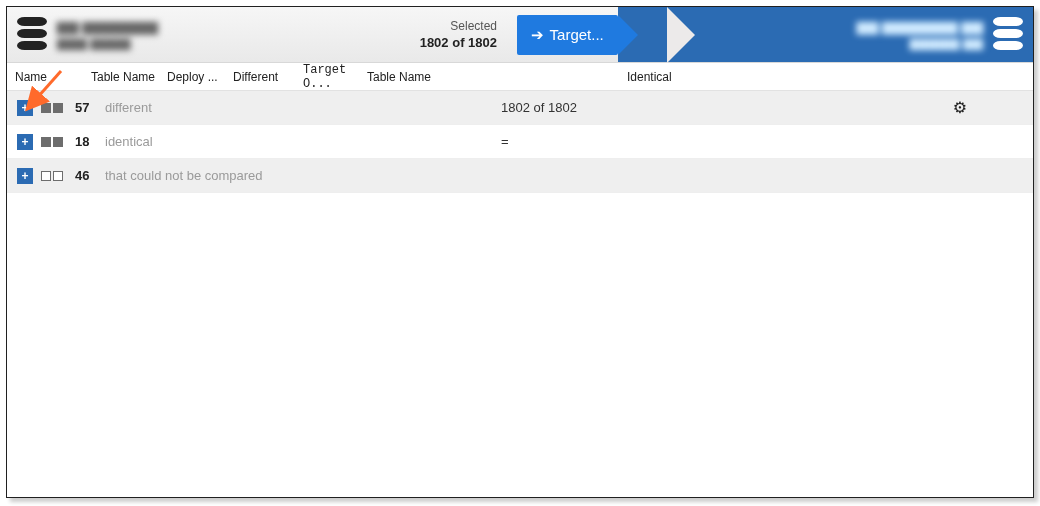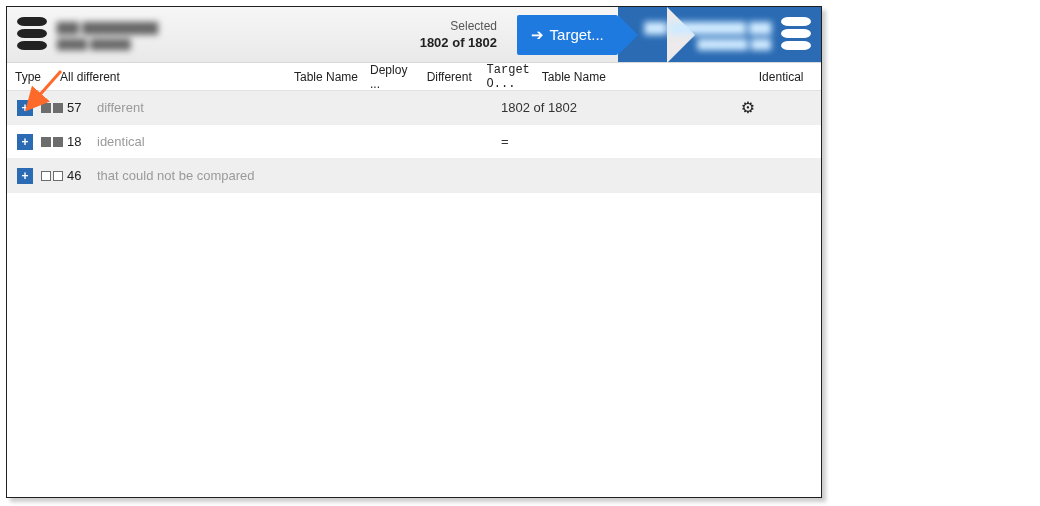--- a/index.html
+++ b/index.html
@@ -10,21 +10,21 @@
     background: #fff;
     width: 1040px;
     height: 506px;
     position: relative;
     overflow: hidden;
   }
   .frame {
     position: absolute;
     left: 6px;
     top: 6px;
-    width: 816px;
+    width: 1028px;
     height: 492px;
     border: 1px solid #202020;
     box-shadow: 4px 4px 4px rgba(0,0,0,0.2);
     background: #fff;
   }
 
   
   .header {
     display: flex;
     align-items: stretch;
@@ -159,21 +159,21 @@
   }
   .mini-squares { display:flex; gap:2px; margin-left:8px; }
   .mini-sq {
     width:10px;height:10px;
     background:#6d6d6d;
   }
   .mini-sq.outline {
     background:#fff;
     border:1px solid #6d6d6d;
   }
-  .grp-count { font-weight:400; color:#222; margin-left:4px; width:24px; }
+  .grp-count { font-weight:700; color:#222; margin-left:12px; width:24px; }
   .grp-label { color:#9a9a9a; margin-left:6px; }
   .grp-center {
     position:absolute;
     left:494px;
     color:#333;
     font-size:13px;
   }
   .gear-icon {
     position:absolute;
     right:66px;
@@ -226,22 +226,21 @@
       </div>
       <div class="db-icon white">
         <div class="disk"></div>
           <div class="disk"></div>
           <div class="disk"></div>
       </div>
     </div>
   </div>
 
   <div class="col-header">
-    <div class="col type">Type</div>
-    <div class="col alldiff">All different</div>
+    <div class="col type">Name</div>
     <div class="col tname1">Table Name</div>
     <div class="col src">Deploy ...</div>
     <div class="col diff">Different</div>
     <div class="col tgt">Target O...</div>
     <div class="col tname2">Table Name</div>
     <div class="col ident">Identical</div>
   </div>
 
   <div id="groups">
       <div class="group-row alt">

